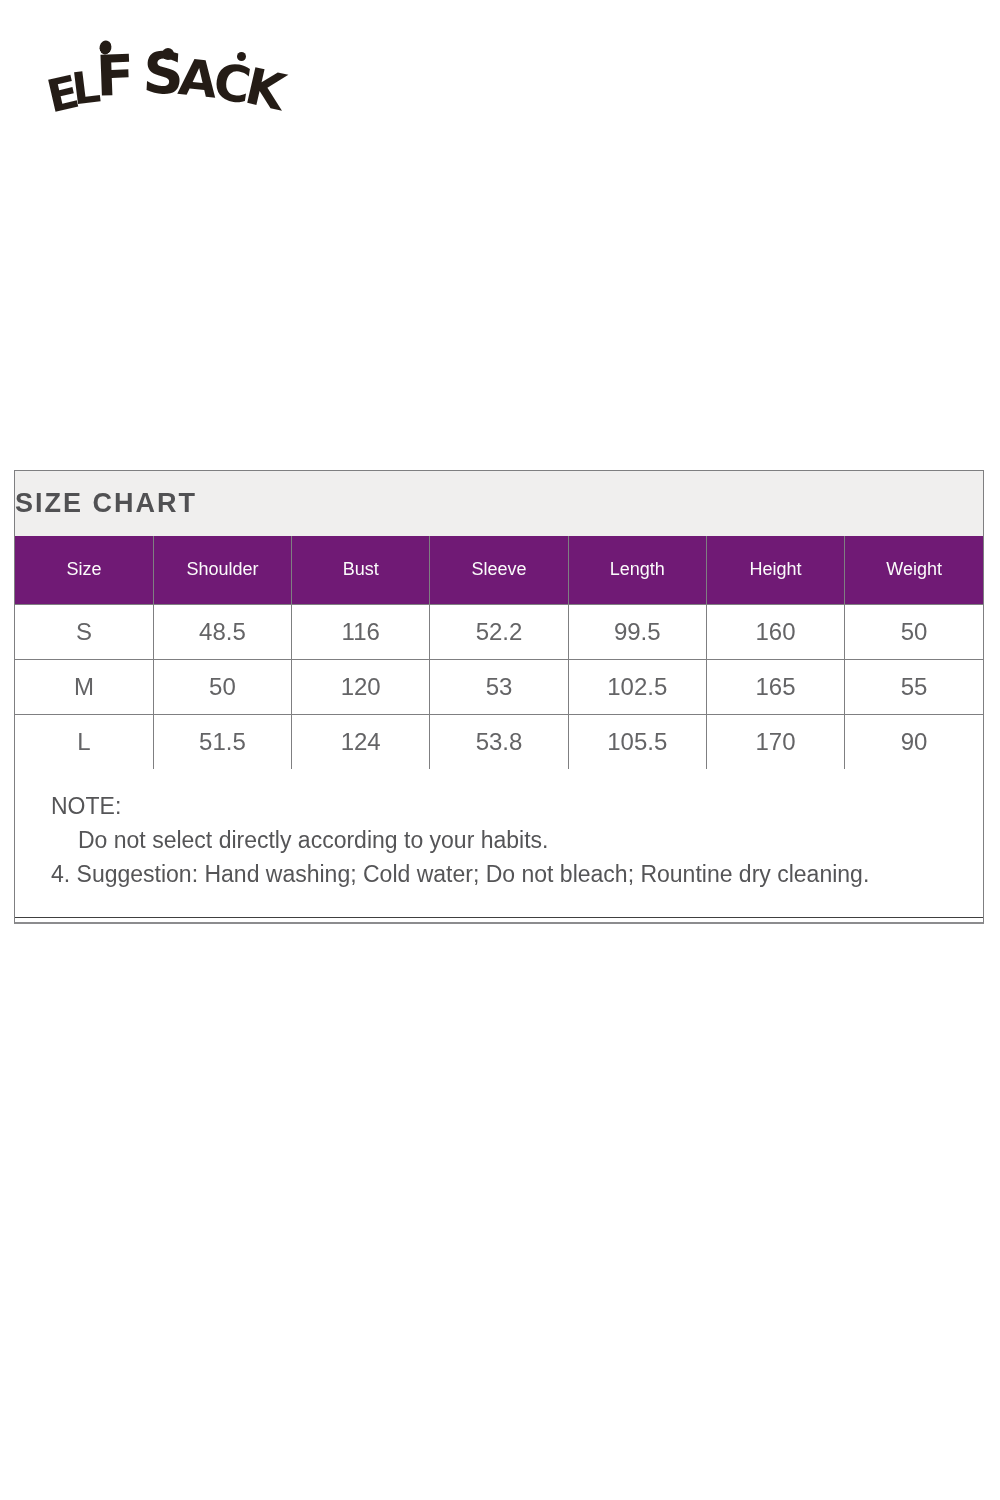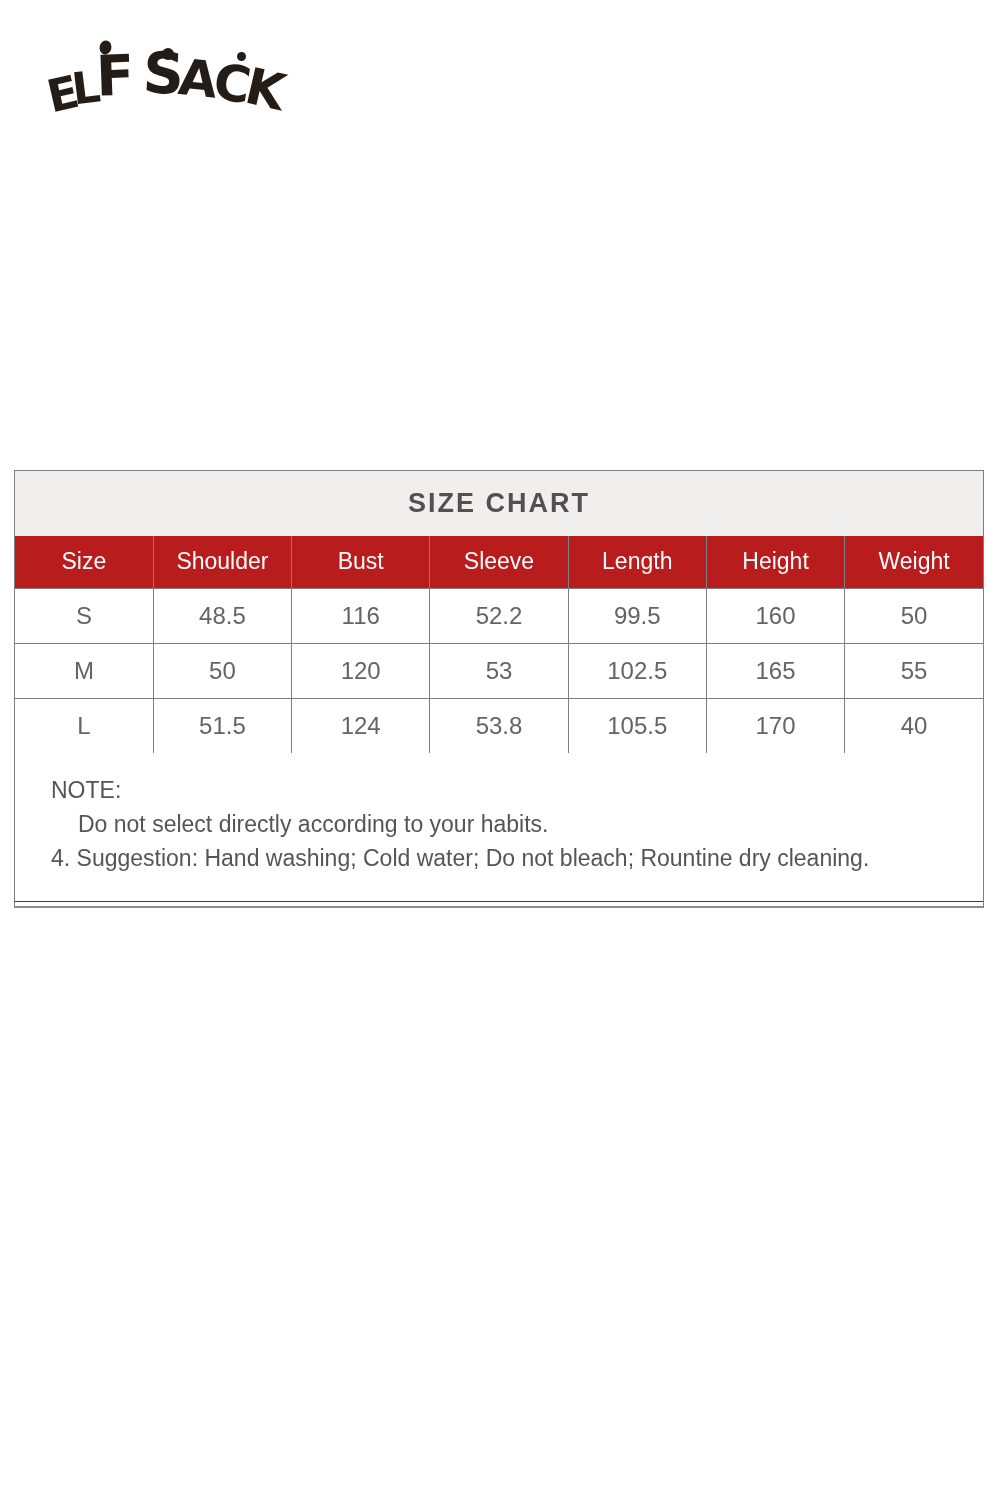--- a/index.html
+++ b/index.html
@@ -43,44 +43,44 @@
     left: 14px; top: 470px;
     width: 970px;
     background: #ffffff;
     border: 1px solid #7f7f81;
     border-bottom: 2px solid #8c8c8e;
     padding-bottom: 4px;
   }
   .chart-title {
     height: 65px;
     line-height: 65px;
-    text-align: center;
+    text-align: left;
     background: #f0efee;
     color: #515153;
     font-size: 27px;
     font-weight: bold;
     letter-spacing: 2px;
   }
   table.size-table {
     width: 100%;
     border-collapse: collapse;
     border-style: hidden; 
     table-layout: fixed;
   }
   .size-table th, .size-table td {
     border: 1px solid #7f7f81;
     text-align: center;
     vertical-align: middle;
     font-weight: normal;
   }
   .size-table th {
-    background: #b91c1c;
+    background: #701a75;
     color: #fbfbfb;
-    font-size: 23px;
-    height: 52px;
+    font-size: 18px;
+    height: 68px;
   }
   .size-table td {
     color: #646466;
     font-size: 24px;
     height: 55px;
     background: #ffffff;
   }
 
   
   .notes {
@@ -138,21 +138,21 @@
         <td>165</td>
         <td>55</td>
       </tr>
       <tr>
         <td>L</td>
         <td>51.5</td>
         <td>124</td>
         <td>53.8</td>
         <td>105.5</td>
         <td>170</td>
-        <td>40</td>
+        <td>90</td>
       </tr>
     </tbody>
   </table>
 
   <div class="notes">
     <div class="note-heading">NOTE:</div>
     <div class="note-line indent">Do not select directly according to your habits.</div>
     <div class="note-line">4. Suggestion: Hand washing; Cold water; Do not bleach; Rountine dry cleaning.</div>
   </div>
 </div>

